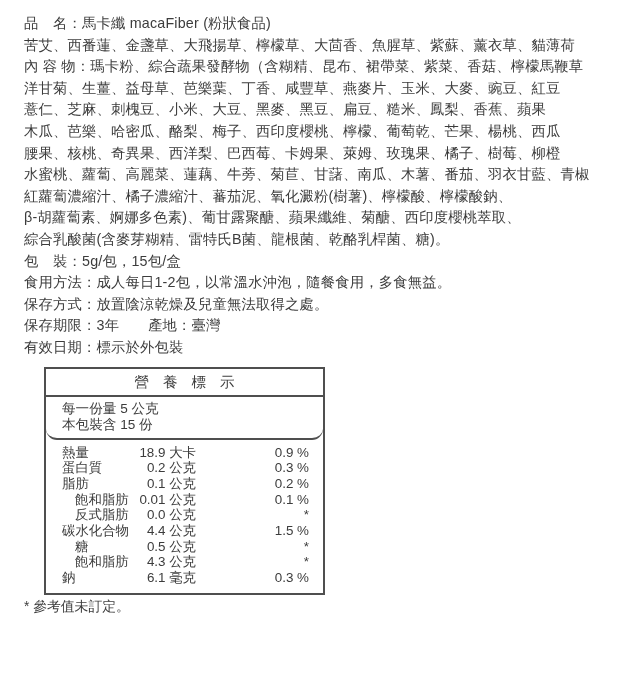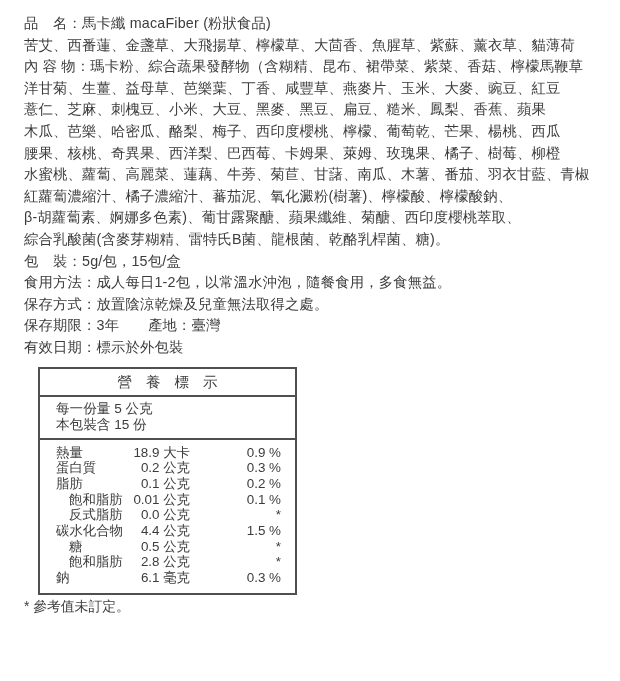--- a/index.html
+++ b/index.html
@@ -20,35 +20,36 @@
   
   .tline{
     font-size:14.3px;
     line-height:21.6px;
     white-space:pre;
     letter-spacing:0.2px;
   }
 
   
   .ntable{
-    width:259px;
-    margin:8px 0 0 14px;
+    width:281px;
+    margin:8px 0 0 20px;
     border:2px solid var(--border);
     box-sizing:border-box;
   }
   .ntitle{
     text-align:center;
     font-size:14.5px;
     letter-spacing:5px;
     padding:4px 0 3px 5px;
     border-bottom:2px solid var(--border);
   }
   .nserving{
     padding:4px 8px 4px 16px;
     border-bottom:2px solid var(--border);
+    border-radius:11px;
   }
   .nserving div{
     font-size:13.6px;
     line-height:16.5px;
     white-space:pre;
   }
   .nbody{padding:5px 14px 7px 16px;}
   .nrow{
     display:grid;
     grid-template-columns:70px 64px 1fr;
@@ -141,21 +142,21 @@
         <span class="amt">4.4 公克</span>
         <span class="dv">1.5 %</span>
       </div>
       <div class="nrow sub">
         <span class="lbl">糖</span>
         <span class="amt">0.5 公克</span>
         <span class="dv">*</span>
       </div>
       <div class="nrow sub">
         <span class="lbl">飽和脂肪</span>
-        <span class="amt">2.8 公克</span>
+        <span class="amt">4.3 公克</span>
         <span class="dv">*</span>
       </div>
       <div class="nrow">
         <span class="lbl">鈉</span>
         <span class="amt">6.1 毫克</span>
         <span class="dv">0.3 %</span>
       </div>
     </div>
   </div>
 

